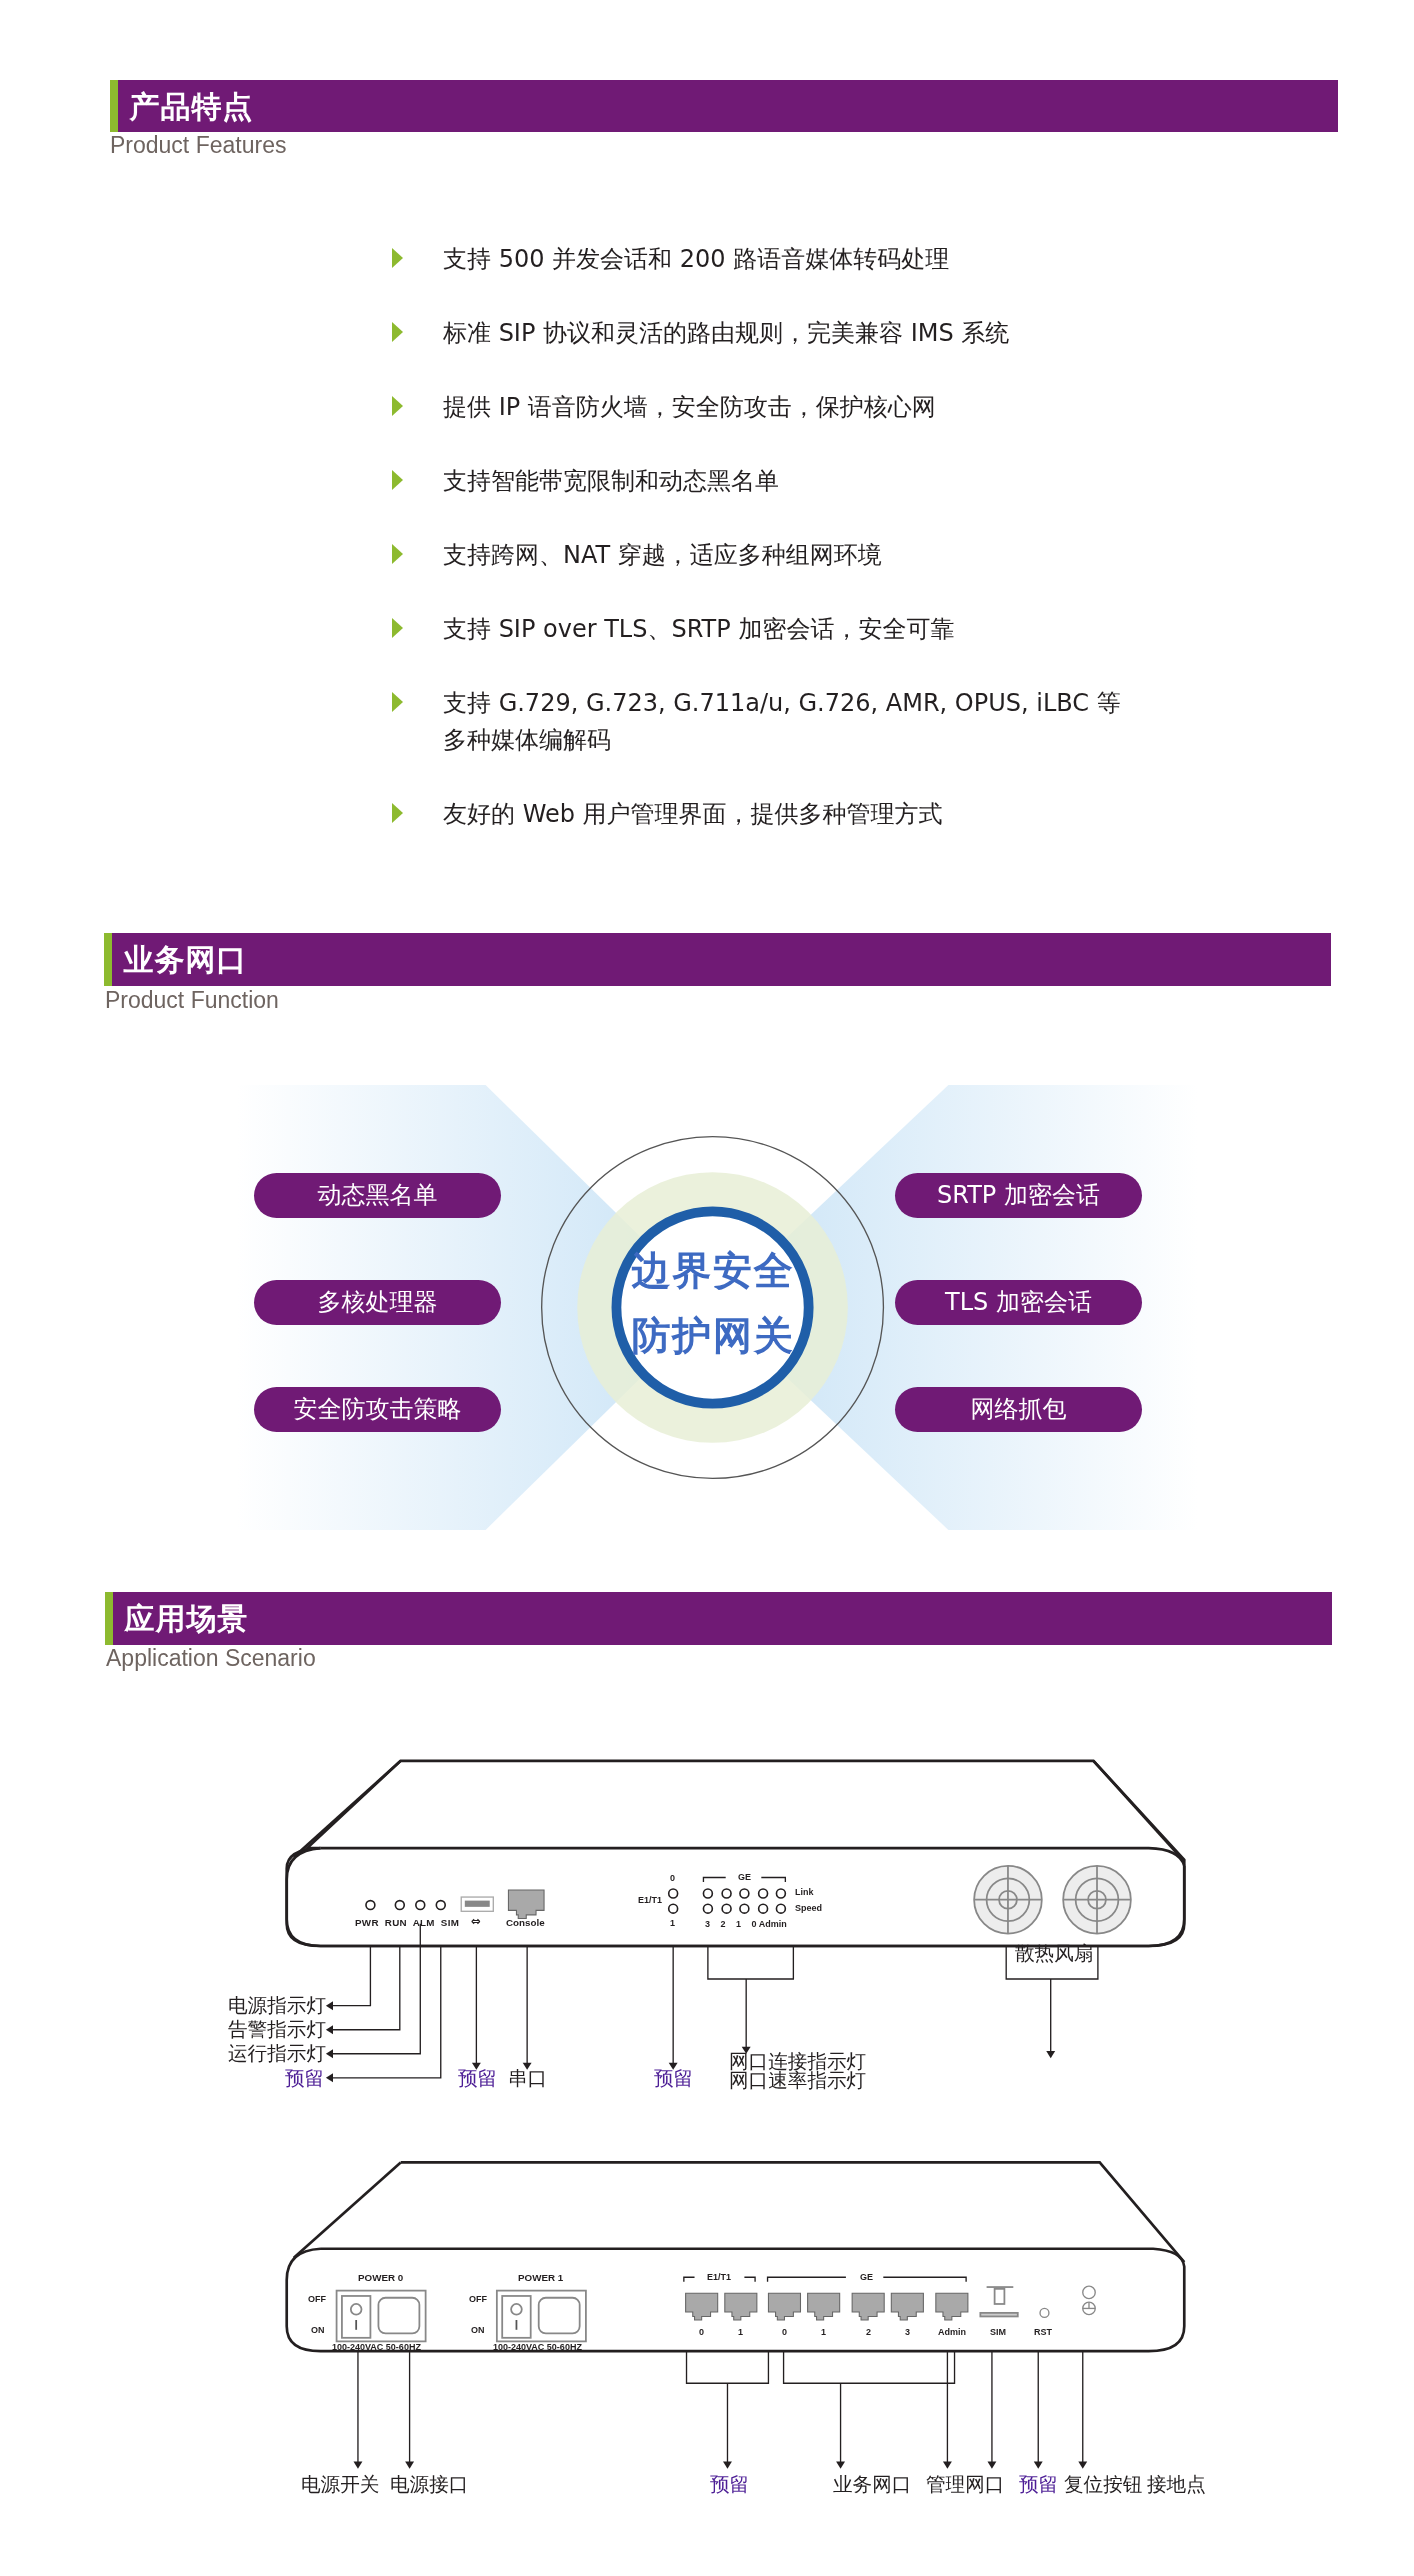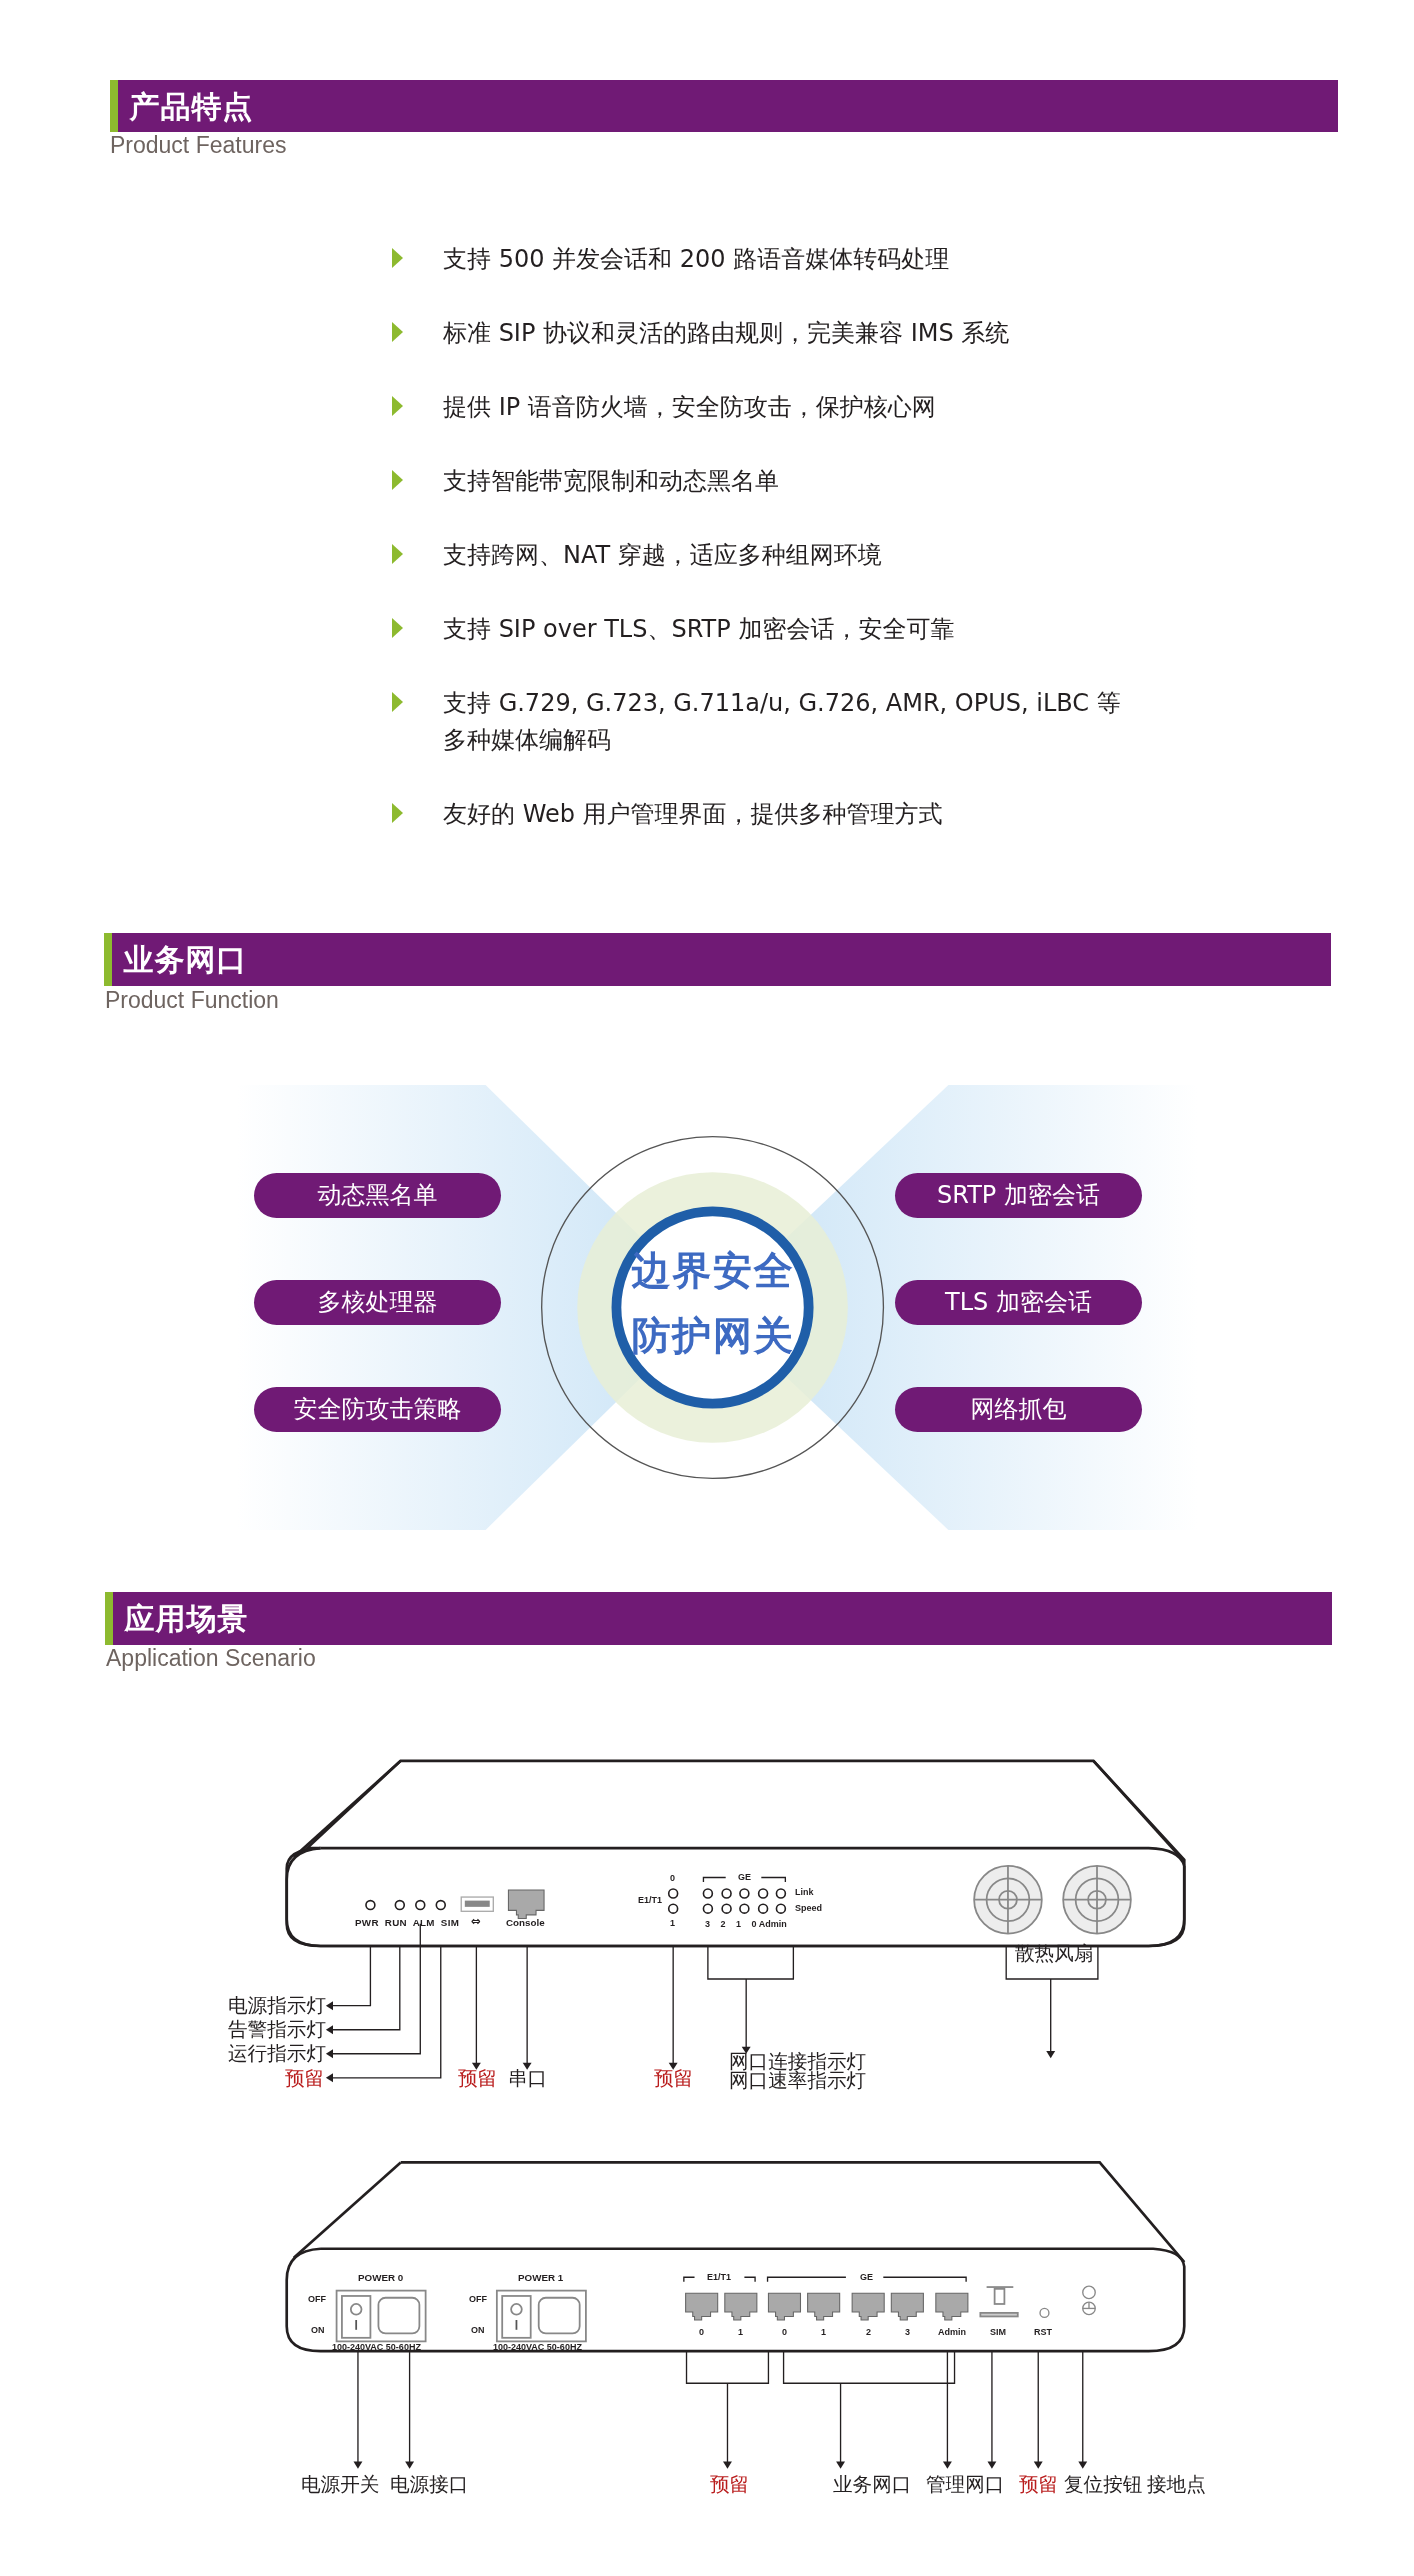--- a/index.html
+++ b/index.html
@@ -15,21 +15,21 @@
   .feat .arrow { position:absolute; left:0; top:7.1px; width:0; height:0;
                  border-top:10.7px solid transparent; border-bottom:10.7px solid transparent; border-left:11.6px solid #8dba2f; }
   .feat .text { position:absolute; left:51px; top:0; white-space:nowrap; }
 
   .diagram { position:absolute; left:236px; top:1085px; width:962px; height:445px; }
   .pill { position:absolute; width:247px; height:45px; border-radius:23px; background:#701a75;
           color:#fff; font-size:24px; line-height:45px; text-align:center; white-space:nowrap; }
   .center-text { position:absolute; color:#3d6ac2; font-size:39px; font-weight:bold; text-align:center; width:232px; letter-spacing:1.8px; }
 
   .dev-label { position:absolute; font-size:19.6px; color:#231f20; white-space:nowrap; line-height:23px; }
-  .dev-label.grey { color:#b91c1c; }
+  .dev-label.grey { color:#4c1d95; }
 </style>
 </head>
 <body>
 
 <div class="sec-bar" style="left:110px; top:80px; width:1228px;">
   <div class="accent"></div>
   <div class="title">产品特点</div>
 </div>
 <div class="sec-sub" style="left:110px; top:132px;">Product Features</div>
 

